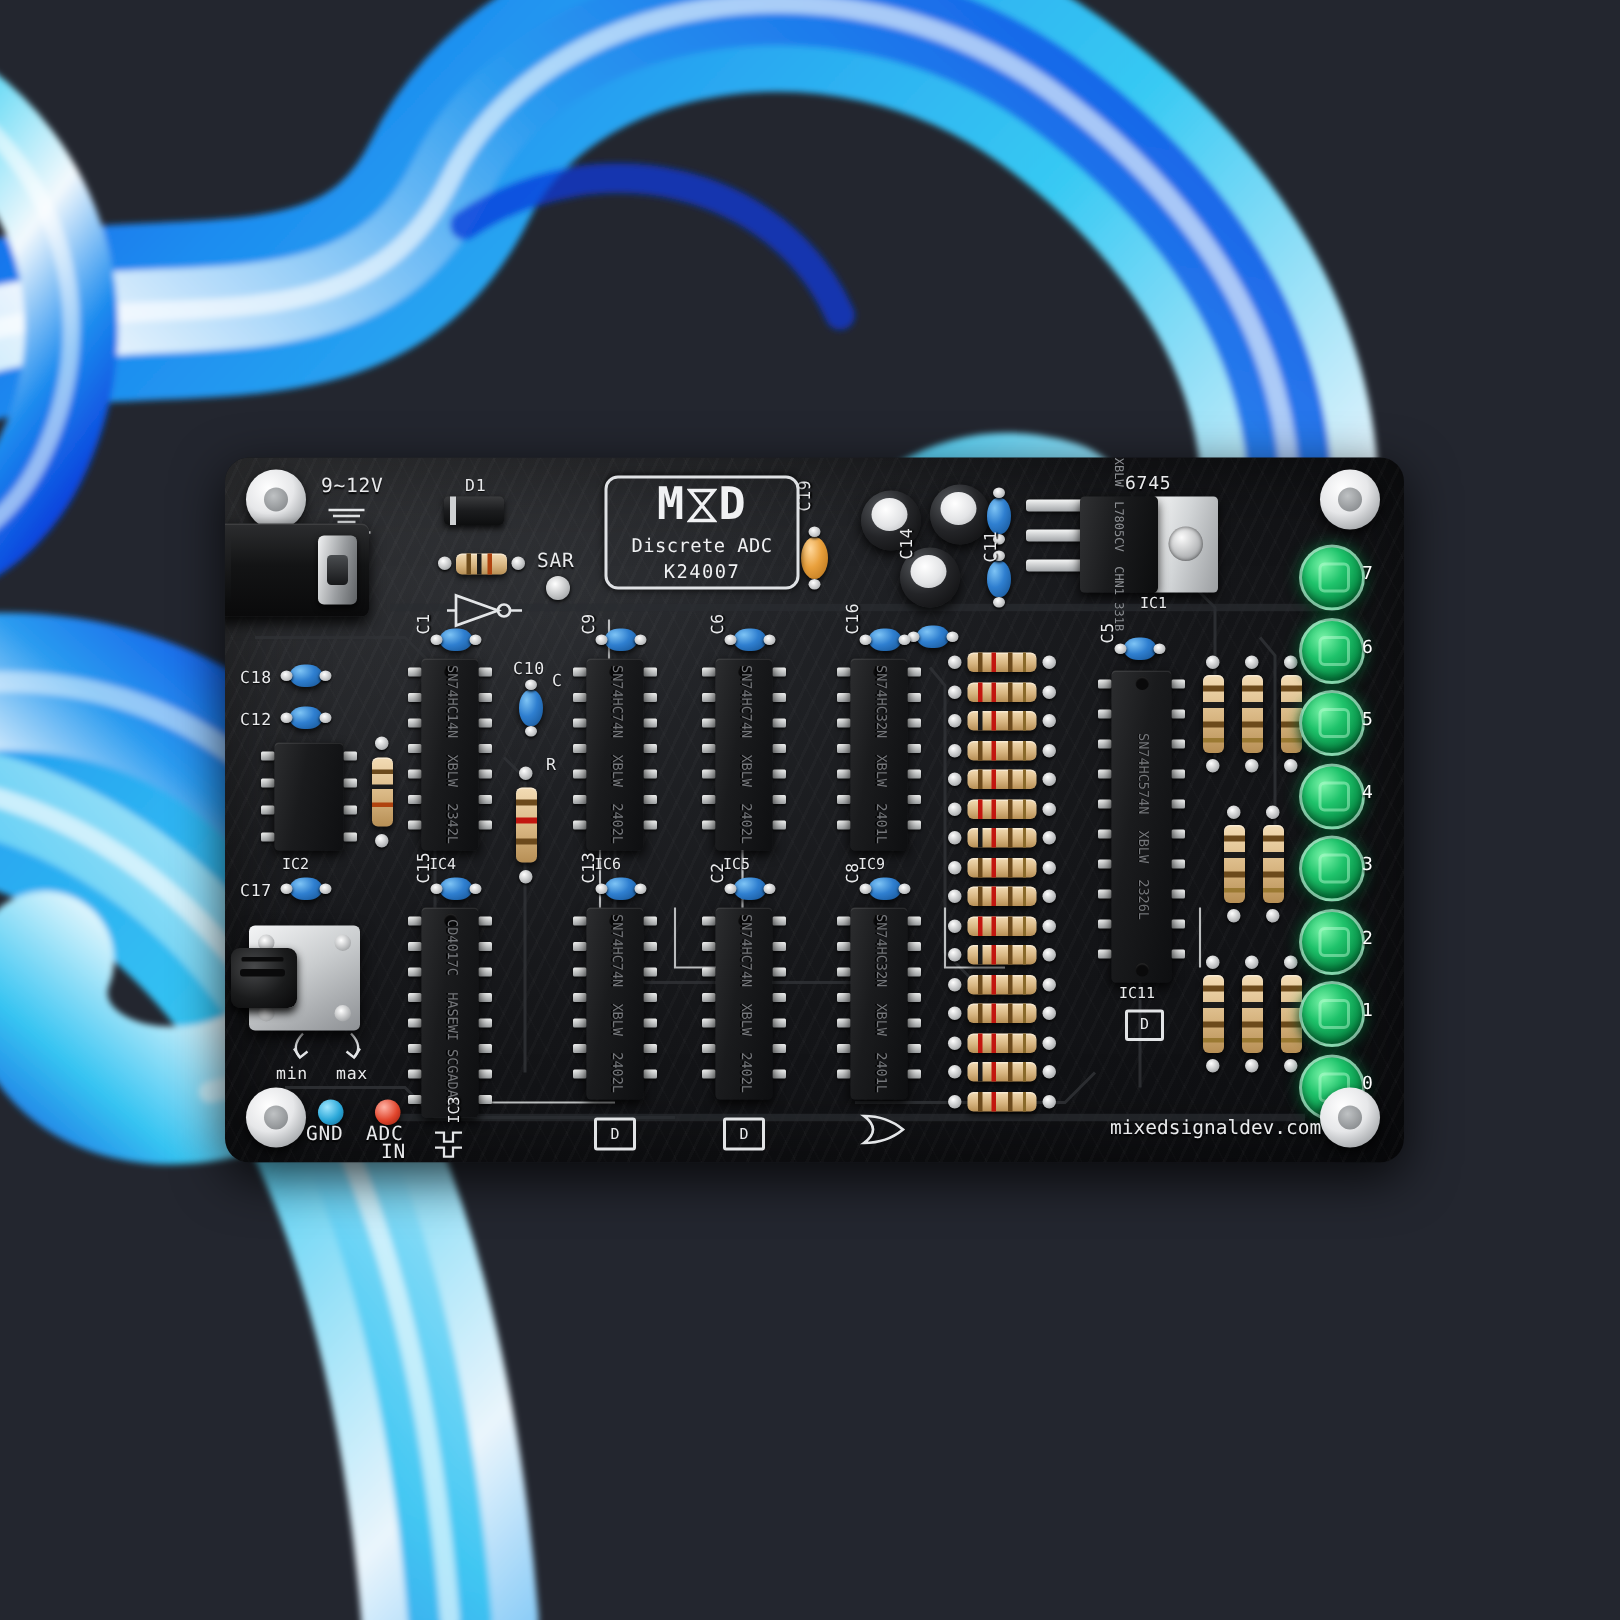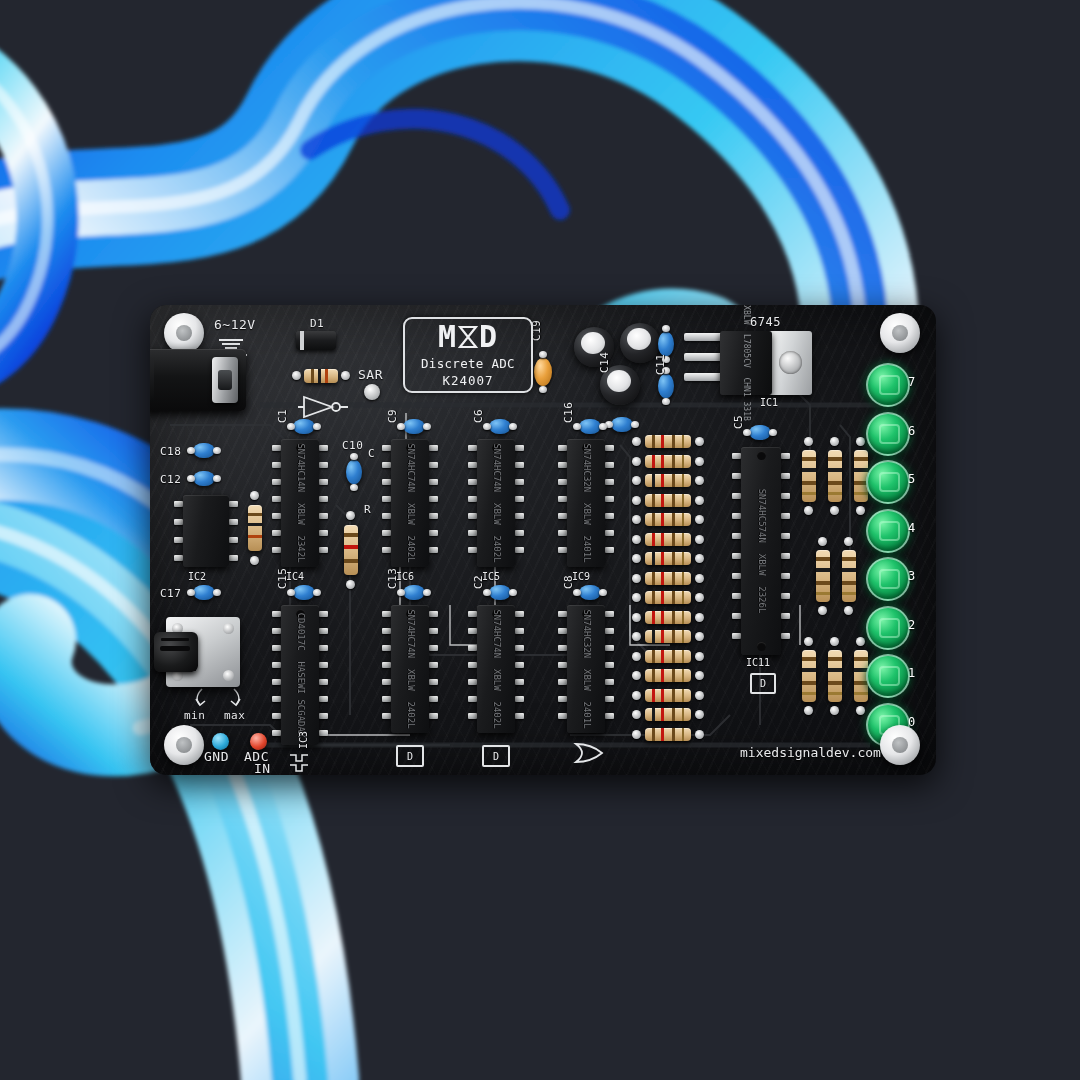--- a/index.html
+++ b/index.html
@@ -330,21 +330,21 @@
     </svg>
 
     <div class="mhole" style="left:14px;top:8px;"></div>
     <div class="mhole" style="left:730px;top:8px;"></div>
     <div class="mhole" style="left:14px;top:420px;"></div>
     <div class="mhole" style="left:730px;top:420px;"></div>
 
     <div class="jack" style="left:-16px;top:44px;">
       <div class="mtl"></div>
     </div>
-    <div class="silk" style="left:64px;top:12px;font-size:13px;">6~12V</div>
+    <div class="silk" style="left:64px;top:12px;font-size:13px;">9~12V</div>
     <svg class="sym-svg" style="left:66px;top:30px;" width="34" height="26">
       <g stroke="#e4e6e8" stroke-width="1.8" fill="none">
         <line x1="3" y1="5" x2="27" y2="5"></line>
         <line x1="6" y1="9" x2="24" y2="9"></line>
         <line x1="9" y1="13" x2="21" y2="13"></line>
         <circle cx="14" cy="20" r="4"></circle>
         <line x1="20" y1="20" x2="31" y2="20"></line>
       </g>
     </svg>
 

